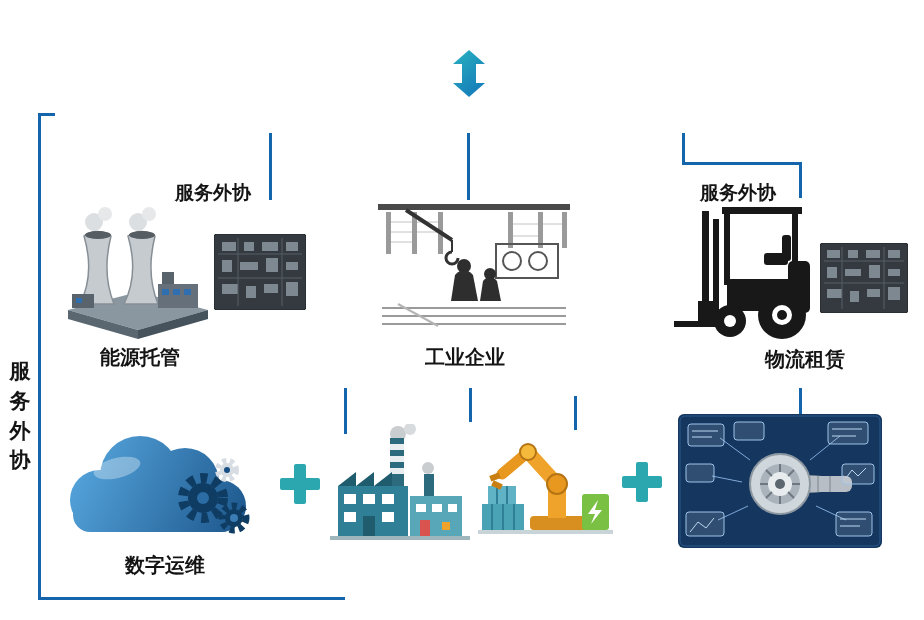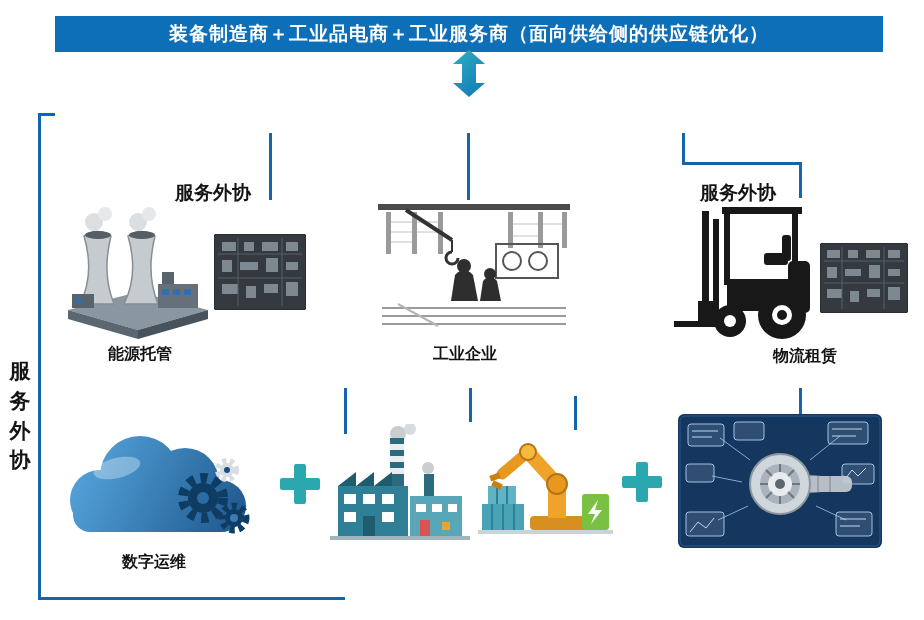--- a/index.html
+++ b/index.html
@@ -8,44 +8,41 @@
     font-family:"Liberation Sans", sans-serif; overflow:hidden;
   }
   .banner {
     position:absolute; left:55px; width:828px; height:36px;
     background:#0d6fb8; color:#ffffff;
     display:flex; align-items:center; justify-content:center;
     font-size:19px; font-weight:bold; letter-spacing:1px; white-space:nowrap;
   }
   .line { position:absolute; background:#1565ad; }
   .lbl {
-    position:absolute; color:#141414; font-size:16px; font-weight:bold;
+    position:absolute; color:#141414; font-size:20px; font-weight:bold;
     white-space:nowrap; transform:translateX(-50%);
   }
   .tag {
     position:absolute; color:#141414; font-size:19px; font-weight:bold; white-space:nowrap;
   }
   .vlabel {
     position:absolute; left:7px; top:356px; width:26px;
     color:#141414; font-size:21px; font-weight:bold; line-height:1.42;
     word-break:break-all; text-align:center;
   }
   .img { position:absolute; }
   .plus { position:absolute; width:40px; height:40px; }
   .plus .ph { position:absolute; left:0; top:14px; width:40px; height:12px; background:#2ba7b0; border-radius:2px; }
   .plus .pv { position:absolute; left:14px; top:0; width:12px; height:40px; background:#2ba7b0; border-radius:2px; }
 </style>
 </head>
 <body>
 
 <div class="canvas">
 
-  <div class="banner" style="top:16px">
-    <span>装备制造商＋工业品电商＋工业服务商（面向供给侧的供应链优化）</span>
-  </div>
 
   <svg class="img" style="left:450px;top:50px" width="38" height="47" viewBox="0 0 38 47">
     <defs>
       <linearGradient id="ag" x1="0" y1="0" x2="38" y2="47" gradientUnits="userSpaceOnUse">
         <stop offset="0" stop-color="#29b2c0"></stop>
           <stop offset="1" stop-color="#1374b8"></stop>
       </linearGradient>
     </defs>
     <polygon points="19,0 35,14 3,14" fill="url(#ag)"></polygon>
     <rect x="12" y="13" width="14" height="21" fill="url(#ag)"></rect>
@@ -336,15 +333,15 @@
         <line x1="14" y1="23" x2="34" y2="23"></line>
       <line x1="154" y1="15" x2="184" y2="15"></line>
         <line x1="154" y1="22" x2="178" y2="22"></line>
       <line x1="162" y1="105" x2="188" y2="105"></line>
         <line x1="162" y1="112" x2="182" y2="112"></line>
       <polyline points="12,118 20,108 28,114 36,104" fill="none"></polyline>
       <polyline points="168,64 174,56 180,62 188,54" fill="none"></polyline>
     </g>
   </svg>
 
-  <div class="lbl" style="left:154px;top:552px">数字运维</div>
+  <div class="lbl" style="left:165px;top:552px">数字运维</div>
 
 </div>
 
 </body></html>

